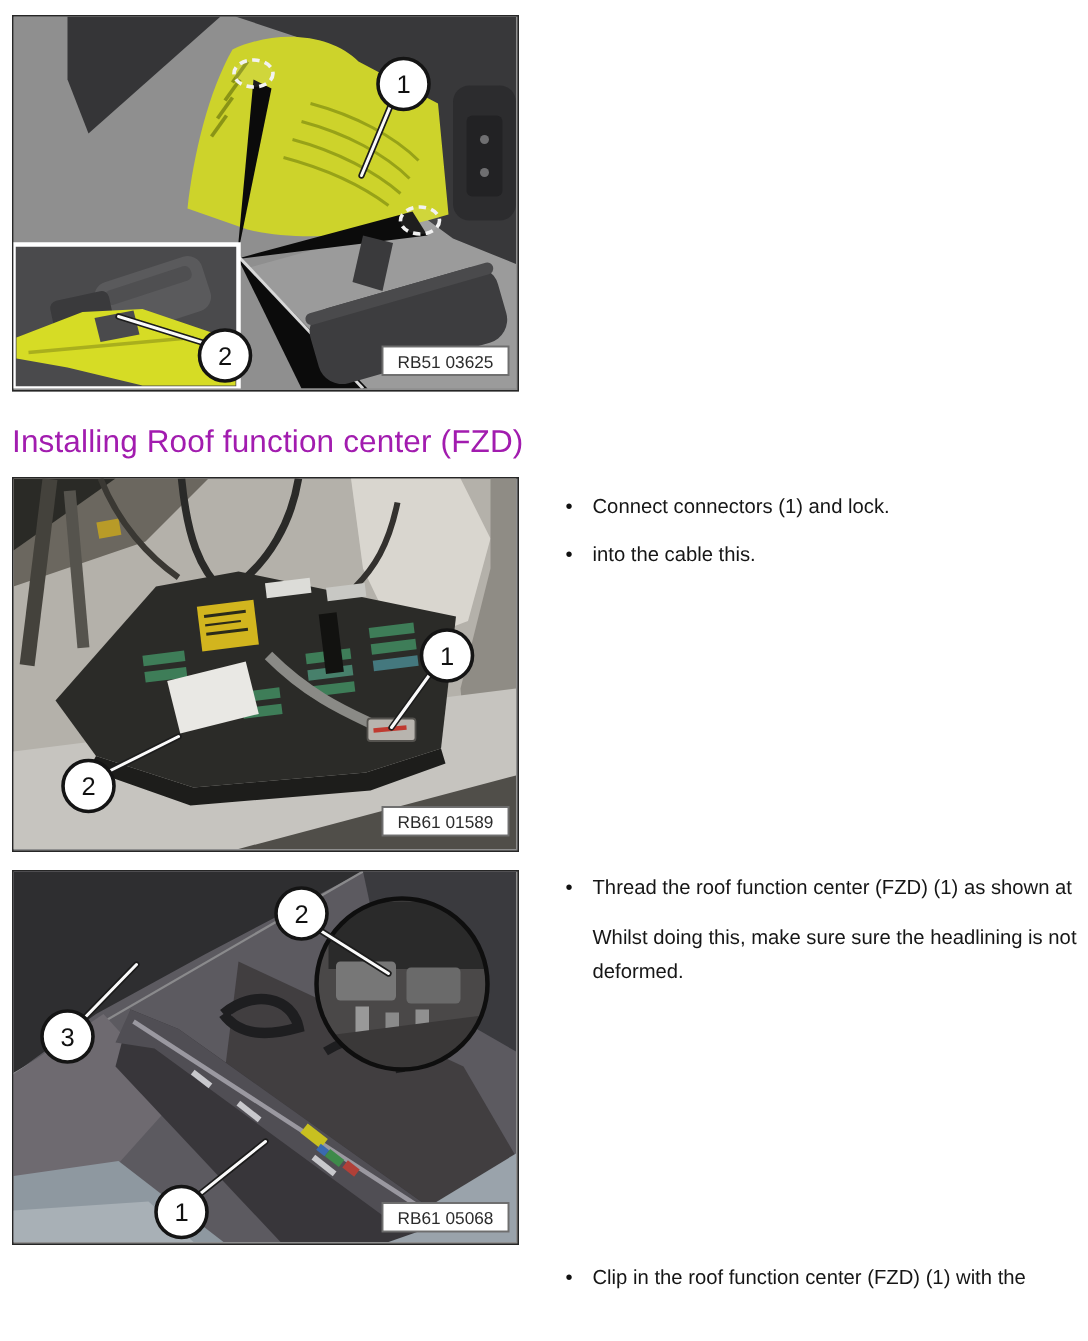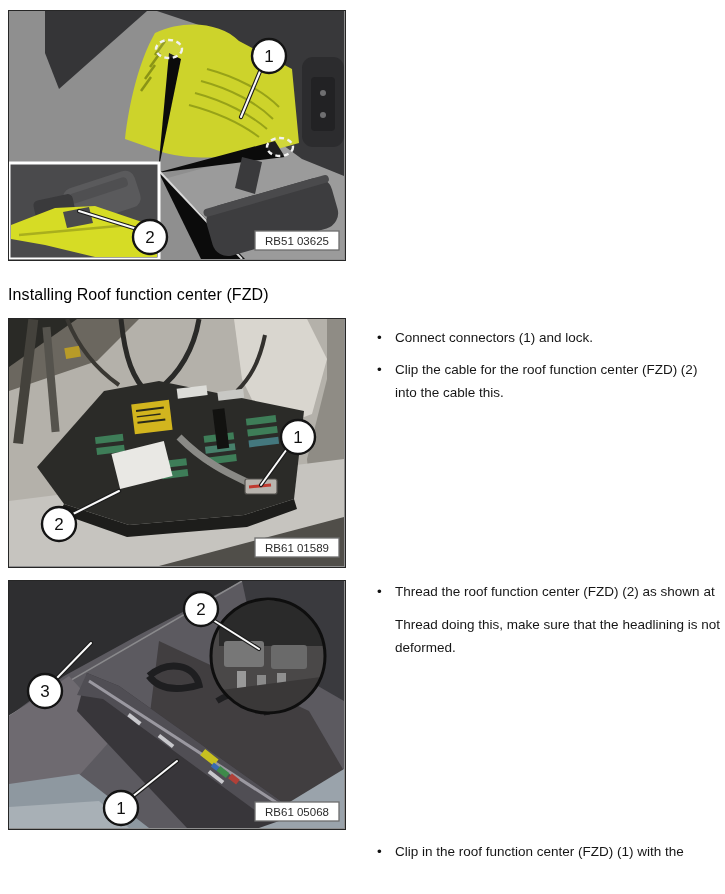--- a/index.html
+++ b/index.html
@@ -6,22 +6,22 @@
   #page{
     position:relative;width:725px;height:894px;background:#ffffff;
     font-family:"Liberation Sans",sans-serif;color:#1a1a1a;overflow:hidden;
   }
   .figure{
     position:absolute;left:8px;background:#8f8f8f;border:1.5px solid #262626;
     box-sizing:border-box;
   }
   .figure svg{display:block;}
   #page-heading{
-    position:absolute;left:8px;top:283px;font-size:16px;line-height:24px;
-    font-weight:400;color:#000000;letter-spacing:.1px;white-space:nowrap;
+    position:absolute;left:8px;top:283px;font-size:21px;line-height:24px;
+    font-weight:400;color:#a21caf;letter-spacing:.1px;white-space:nowrap;
   }
   .text-col{position:absolute;left:377px;width:340px;}
   .bullet-item{display:flex;align-items:flex-start;}
   .bullet-item + .bullet-item{margin-top:9px;}
   .marker{width:18px;flex:0 0 18px;font-size:13.5px;line-height:23px;color:#111;}
   .btext{flex:1;font-size:13.5px;line-height:23px;color:#161616;}
   .ln{display:block;white-space:nowrap;}
   .note-block{margin-top:10px;padding-left:18px;}
   
   .lo{stroke:#1c1c1c;stroke-width:4.2;fill:none;stroke-linecap:round;}
@@ -265,35 +265,34 @@
   <div class="text-col" style="top:326px;">
     <div class="bullet-item">
       <span class="marker">•</span>
       <span class="btext">
         <span class="ln">Connect connectors (1) and lock.</span>
       </span>
     </div>
     <div class="bullet-item">
       <span class="marker">•</span>
       <span class="btext">
-        <span class="ln">Clip the cable for the roof function center (FZD) (2)</span>
         <span class="ln">into the cable this.</span>
       </span>
     </div>
   </div>
 
   <div class="text-col" style="top:580px;">
     <div class="bullet-item">
       <span class="marker">•</span>
       <span class="btext">
-        <span class="ln">Thread the roof function center (FZD) (2) as shown at</span>
+        <span class="ln">Thread the roof function center (FZD) (1) as shown at</span>
       </span>
     </div>
     <div class="note-block btext">
-      <span class="ln">Thread doing this, make sure that the headlining is not</span>
+      <span class="ln">Whilst doing this, make sure sure the headlining is not</span>
       <span class="ln">deformed.</span>
     </div>
   </div>
 
   <div class="text-col" style="top:840px;">
     <div class="bullet-item">
       <span class="marker">•</span>
       <span class="btext">
         <span class="ln">Clip in the roof function center (FZD) (1) with the</span>
       </span>

